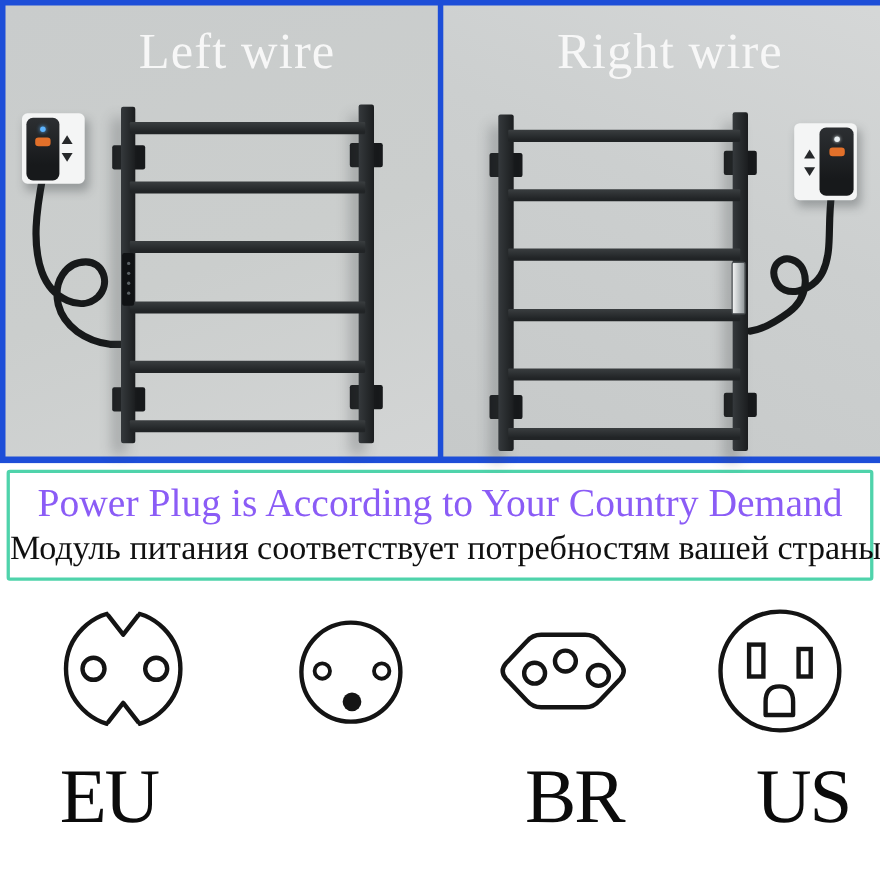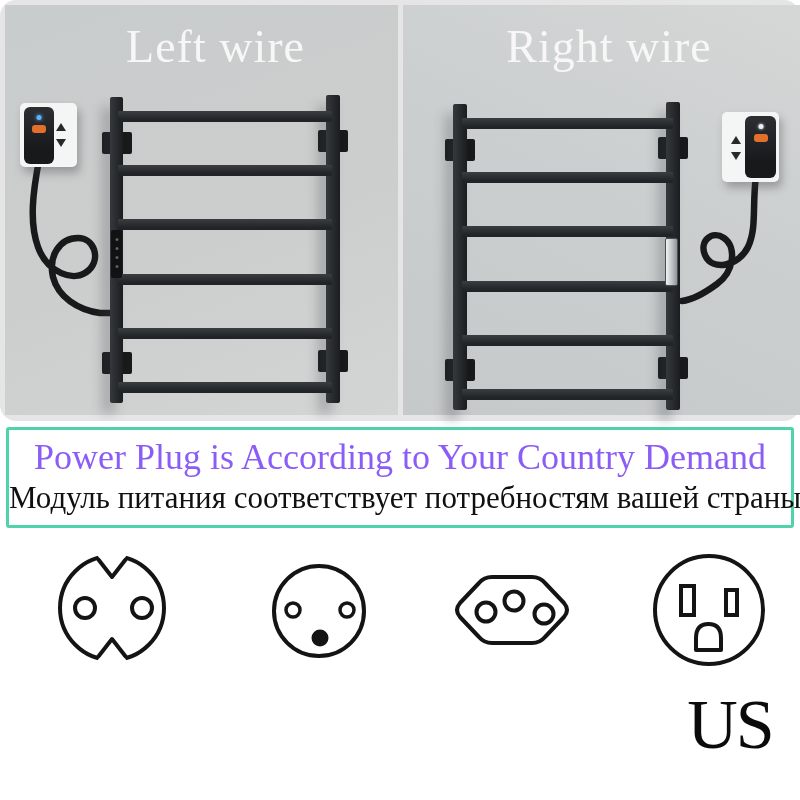--- a/index.html
+++ b/index.html
@@ -1,21 +1,21 @@
 <!DOCTYPE html>
 <html><head>
 <meta charset="utf-8">
 <title>Towel Warmer Power Plug Options</title>
 <style>
   html,body{margin:0;padding:0;background:#fff;}
   .stage{position:relative;width:800px;height:800px;background:#ffffff;overflow:hidden;
          font-family:"Liberation Serif","DejaVu Serif",serif;}
 
   
-  .photo-band{position:absolute;left:0;top:0;width:800px;height:421px;background:#e5e5e5;border-radius:16px;}
+  .photo-band{position:absolute;left:0;top:0;width:800px;height:421px;background:#1d4ed8;}
   .panel{position:absolute;top:5px;height:410px;overflow:hidden;}
   .panel-left{left:5px;width:393px;background:linear-gradient(160deg,#c9cccc 0%,#cbcecd 55%,#d3d5d5 100%);}
   .panel-right{left:403px;width:448px;background:linear-gradient(205deg,#d6d8d8 0%,#cccfcf 45%,#c6c9c9 100%);}
   .title{position:absolute;top:14px;width:100%;text-align:center;font-size:46px;line-height:1.2;
          color:#f7f7f7;letter-spacing:1px;}
   .panel-left .title{padding-left:28px;box-sizing:border-box;}
   .panel-right .title{padding-right:36px;box-sizing:border-box;}
 
   
   .rack{position:absolute;z-index:2;}
@@ -184,15 +184,17 @@
     <circle cx="94" cy="41" r="9.5" fill="#ffffff" stroke="#141414" stroke-width="4"></circle>
   </svg>
 
   <svg class="plug-icon icon-us" width="118" height="118" viewBox="0 0 118 118">
     <circle cx="59" cy="59" r="54" fill="#ffffff" stroke="#141414" stroke-width="4"></circle>
     <rect x="31" y="35" width="13" height="29" fill="#ffffff" stroke="#141414" stroke-width="4"></rect>
     <rect x="76" y="39" width="11" height="25" fill="#ffffff" stroke="#141414" stroke-width="4"></rect>
     <path d="M 46 99 L 46 87 Q 46 73 58.5 73 Q 71 73 71 87 L 71 99 Z" fill="#ffffff" stroke="#141414" stroke-width="4" stroke-linejoin="round"></path>
   </svg>
 
+  <div class="plug-label label-eu">EU</div>
+  <div class="plug-label label-br">BR</div>
   <div class="plug-label label-us">US</div>
 
 </div>
 
 </body></html>

